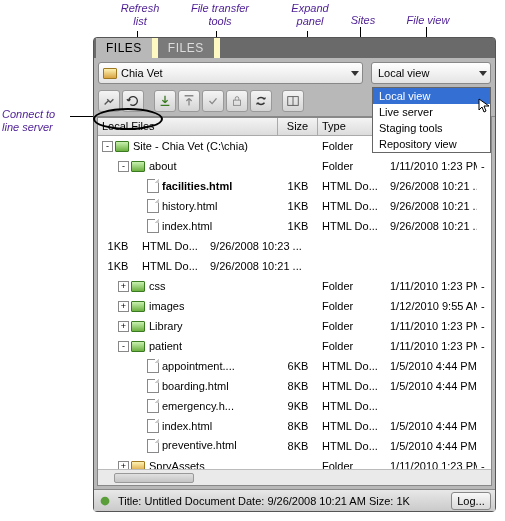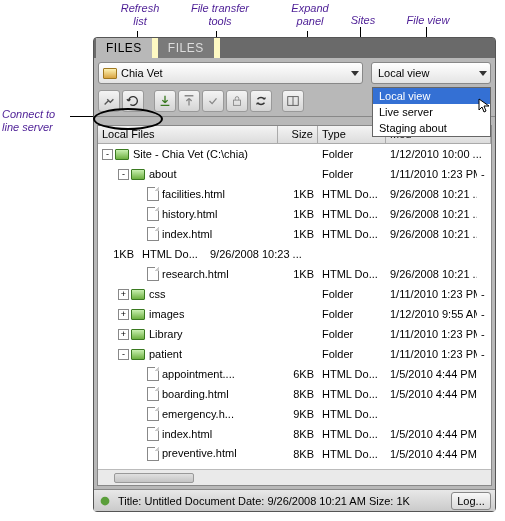--- a/index.html
+++ b/index.html
@@ -28,25 +28,25 @@
   .dropdown div { padding: 2px 6px; }
   .dropdown .sel { background: #3470d4; color: #fff; }
   .cursor { position: absolute; left: 105px; top: 10px; pointer-events: none; }
   
   
   .toolbar { display: flex; padding: 2px 4px 4px; gap: 2px; align-items: center; border-bottom: 1px solid #888; }
   .tbtn { width: 22px; height: 22px; border: 1px solid #999; border-radius: 3px; background: linear-gradient(#f4f4f4,#d4d4d4); display: flex; align-items: center; justify-content: center; cursor: pointer; }
   .sep { width: 6px; }
   
   
-  .file-area { flex: 1; display: flex; flex-direction: column; background: #fff; margin: 8px 3px 3px; border: 1px solid #888; overflow: hidden; }
+  .file-area { flex: 1; display: flex; flex-direction: column; background: #fff; margin: 0 3px 3px; border: 1px solid #888; overflow: hidden; }
   .file-header { display: flex; background: linear-gradient(#f4f4f4,#dcdcdc); border-bottom: 1px solid #aaa; height: 18px; }
   .col { padding: 2px 4px; border-right: 1px solid #aaa; overflow: hidden; white-space: nowrap; }
   .col-name { width: 180px; }
-  .col-size { width: 40px; text-align: right; }
+  .col-size { width: 40px; text-align: center; }
   .col-type { width: 68px; }
   .col-mod { flex: 1; }
   
   .file-body { flex: 1; overflow: auto; position: relative; }
   .row { display: flex; height: 20px; align-items: center; }
   .row .col { border: none; padding: 0 4px; }
   .indent { flex-shrink: 0; display: flex; align-items: center; }
   .twisty { width: 11px; height: 11px; border: 1px solid #888; background: #fff; display: flex; align-items: center; justify-content: center; font-size: 9px; line-height: 1; margin-right: 2px; cursor: pointer; }
   .twisty.empty { border: none; background: transparent; }
   .file-ic { width: 14px; height: 14px; margin-right: 3px; flex-shrink: 0; display: inline-block; }
@@ -176,21 +176,21 @@
           <div class="col col-size"></div>
           <div class="col col-type">Folder</div>
           <div class="col col-mod">1/11/2010 1:23 PM</div>
           <div class="col" style="width: 14px;">-</div>
         </div>
         <div class="row">
           <div class="col col-name" style="display: flex; align-items: center;">
             <span class="indent" style="width: 32px;"></span>
             <span class="twisty empty"></span>
             <span class="file-ic doc-ic"></span>
-            <span style="overflow: hidden; white-space: nowrap; text-overflow: ellipsis;">facilities.html</span>
+            <span style="overflow: hidden; white-space: nowrap; text-overflow: ellipsis; font-weight: bold;">facilities.html</span>
           </div>
           <div class="col col-size">1KB</div>
           <div class="col col-type">HTML Do...</div>
           <div class="col col-mod">9/26/2008 10:21 ...</div>
           <div class="col" style="width: 14px;"></div>
         </div>
         <div class="row">
           <div class="col col-name" style="display: flex; align-items: center;">
             <span class="indent" style="width: 32px;"></span>
             <span class="twisty empty"></span>
@@ -214,26 +214,20 @@
           <div class="col col-mod">9/26/2008 10:21 ...</div>
           <div class="col" style="width: 14px;"></div>
         </div>
         <div class="row">
           <div class="col col-size">1KB</div>
           <div class="col col-type">HTML Do...</div>
           <div class="col col-mod">9/26/2008 10:23 ...</div>
           <div class="col" style="width: 14px;"></div>
         </div>
         <div class="row">
-          <div class="col col-name" style="display: flex; align-items: center;">
-            <span class="indent" style="width: 32px;"></span>
-            <span class="twisty empty"></span>
-            <span class="file-ic doc-ic"></span>
-            <span style="overflow: hidden; white-space: nowrap; text-overflow: ellipsis;">research.html</span>
-          </div>
           <div class="col col-size">1KB</div>
           <div class="col col-type">HTML Do...</div>
           <div class="col col-mod">9/26/2008 10:21 ...</div>
           <div class="col" style="width: 14px;"></div>
         </div>
         <div class="row">
           <div class="col col-name" style="display: flex; align-items: center;">
             <span class="indent" style="width: 16px;"></span>
             <span class="twisty">+</span>
             <span class="folder-ic green"></span>
@@ -361,20 +355,21 @@
     <svg class="ic-svg" viewBox="0 0 16 16">
         <circle cx="8" cy="8" r="5" fill="#5a9e3a"></circle>
       </svg>
     <span style="flex:1; overflow:hidden; white-space:nowrap;">Title: Untitled Document  Date: 9/26/2008 10:21 AM  Size: 1K</span>
     <div class="log-btn">Log...</div>
   </div>
 
   <div class="dropdown">
     <div class="sel">Local view</div>
     <div>Live server</div>
-    <div>Staging about</div>
+    <div>Staging tools</div>
+    <div>Repository view</div>
     <svg class="cursor" width="16" height="16">
         <path d="M1 1l0 11 3-3 2 5 2-1-2-5 5 0z" fill="#fff" stroke="#000"></path>
       </svg>
   </div>
 </div>
 
 <div class="ellipse" style="left:93px; top:108px; width:70px; height:22px;"></div>
 
 </body></html>

